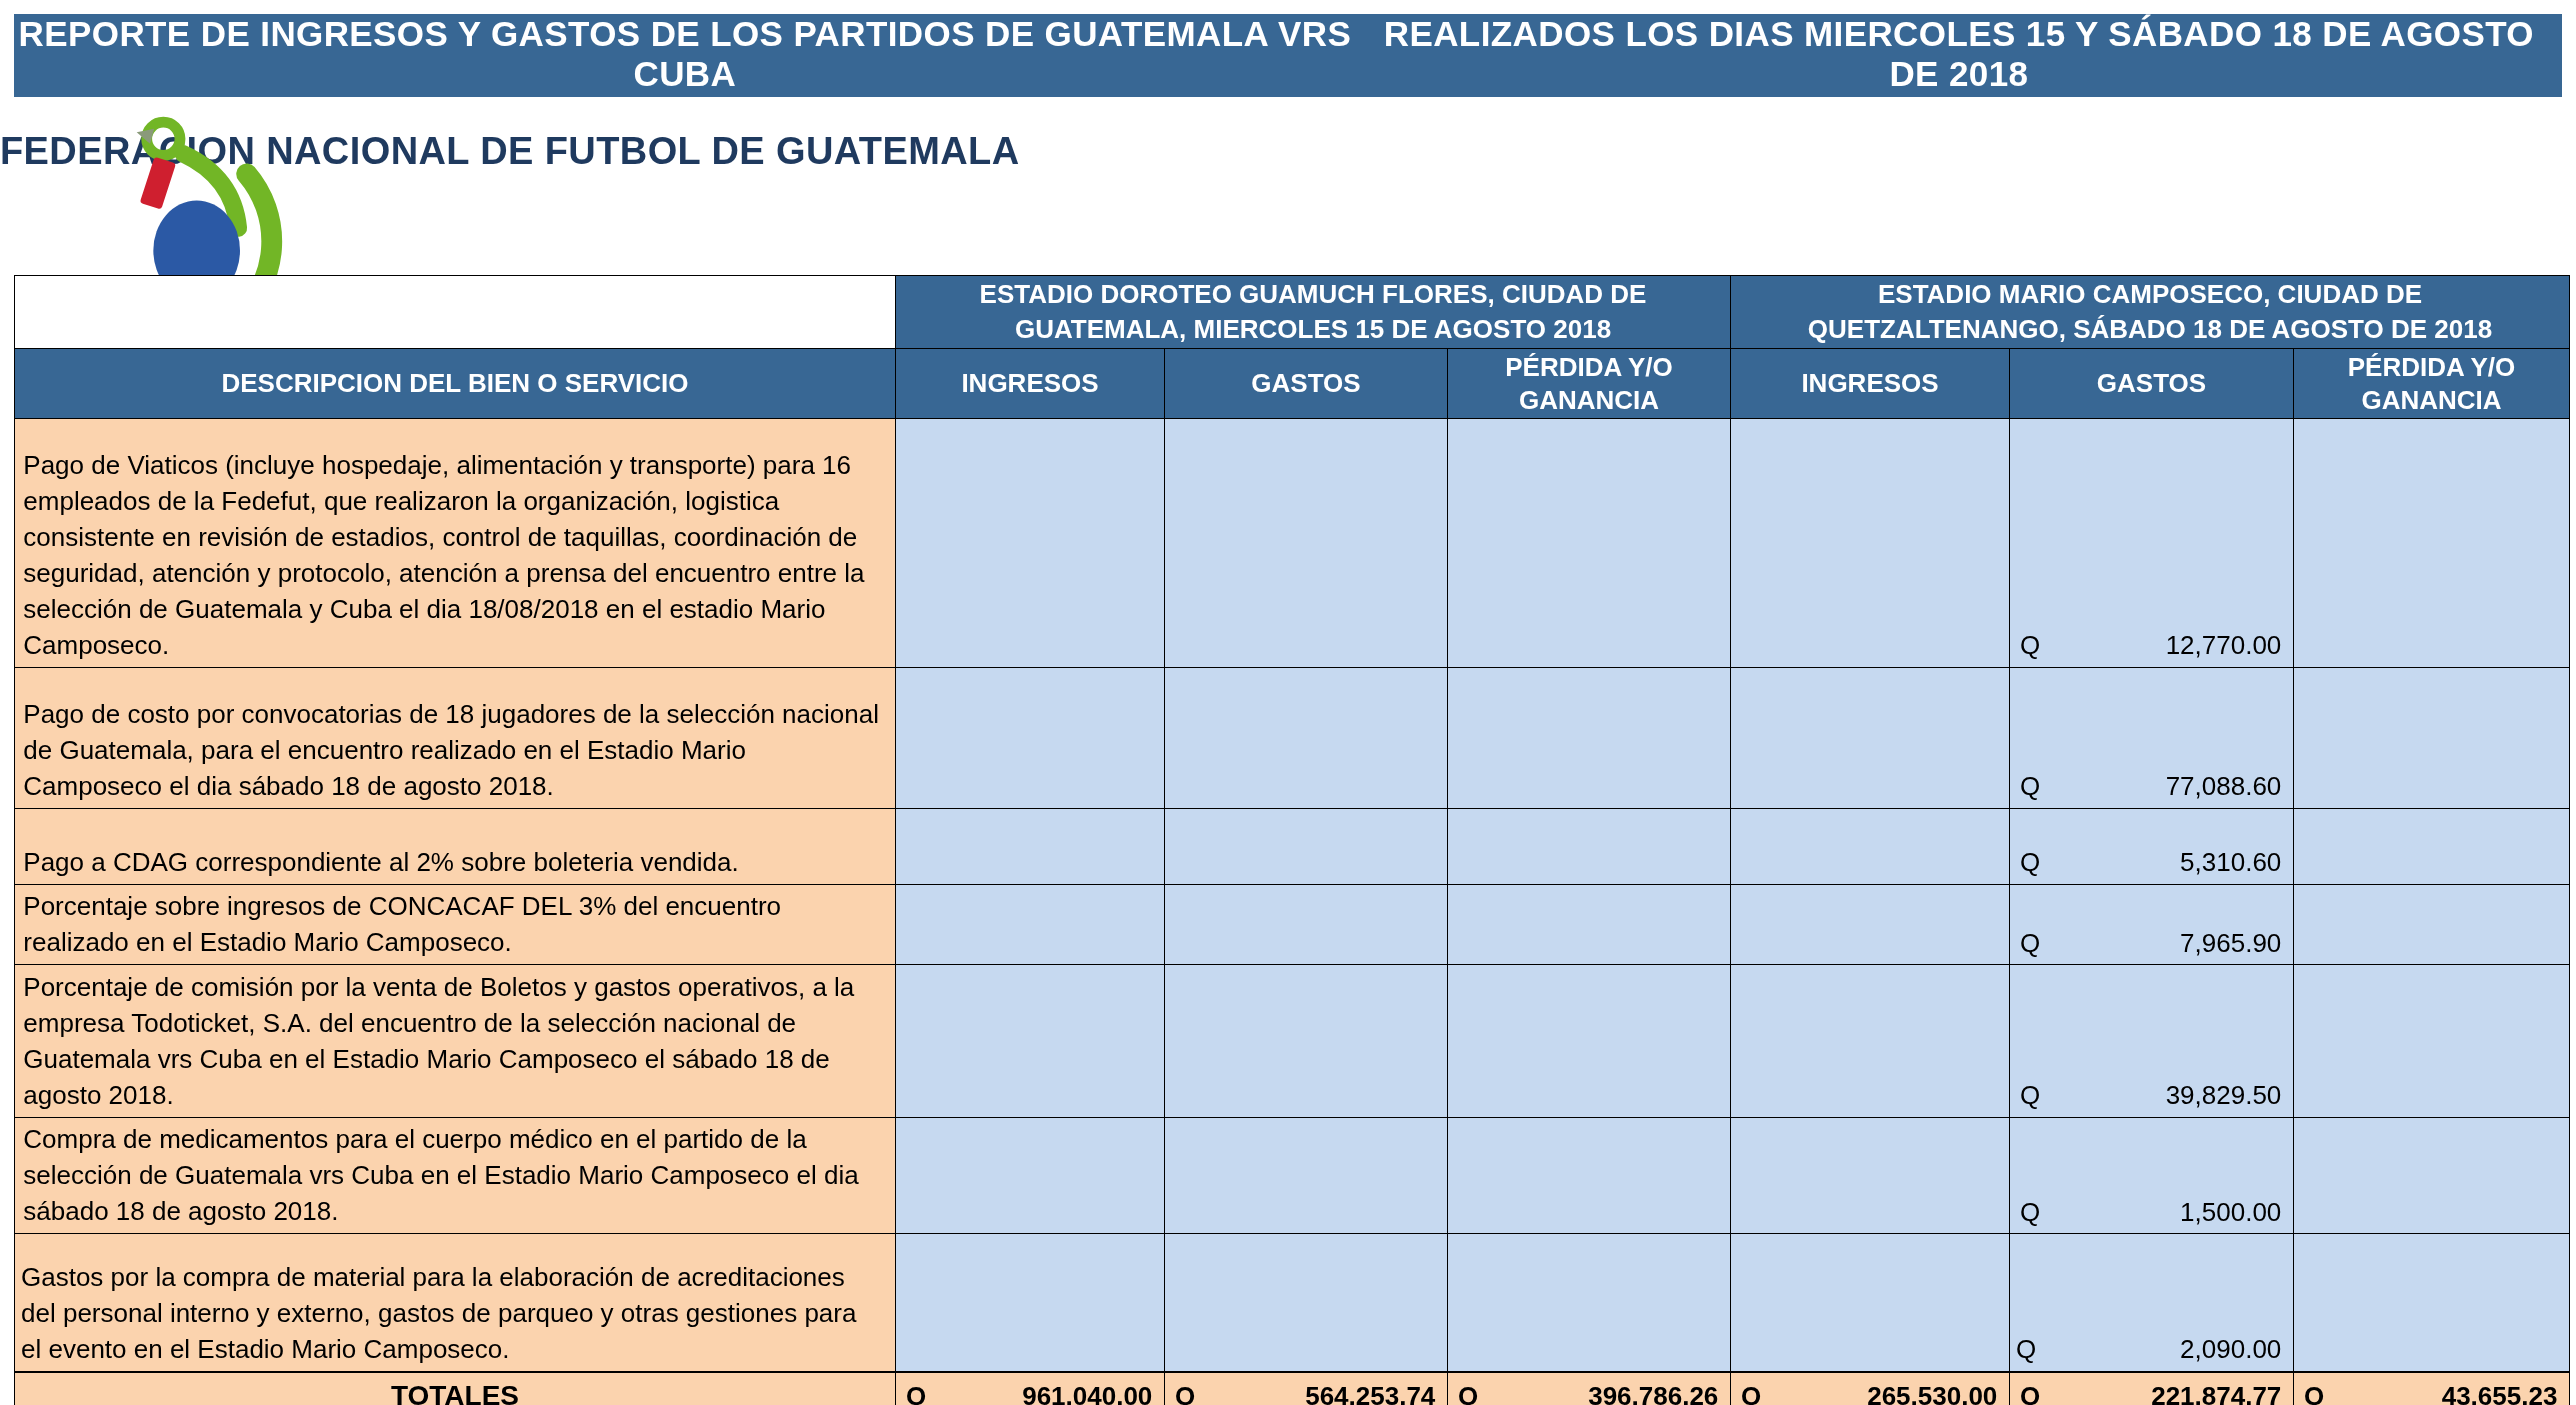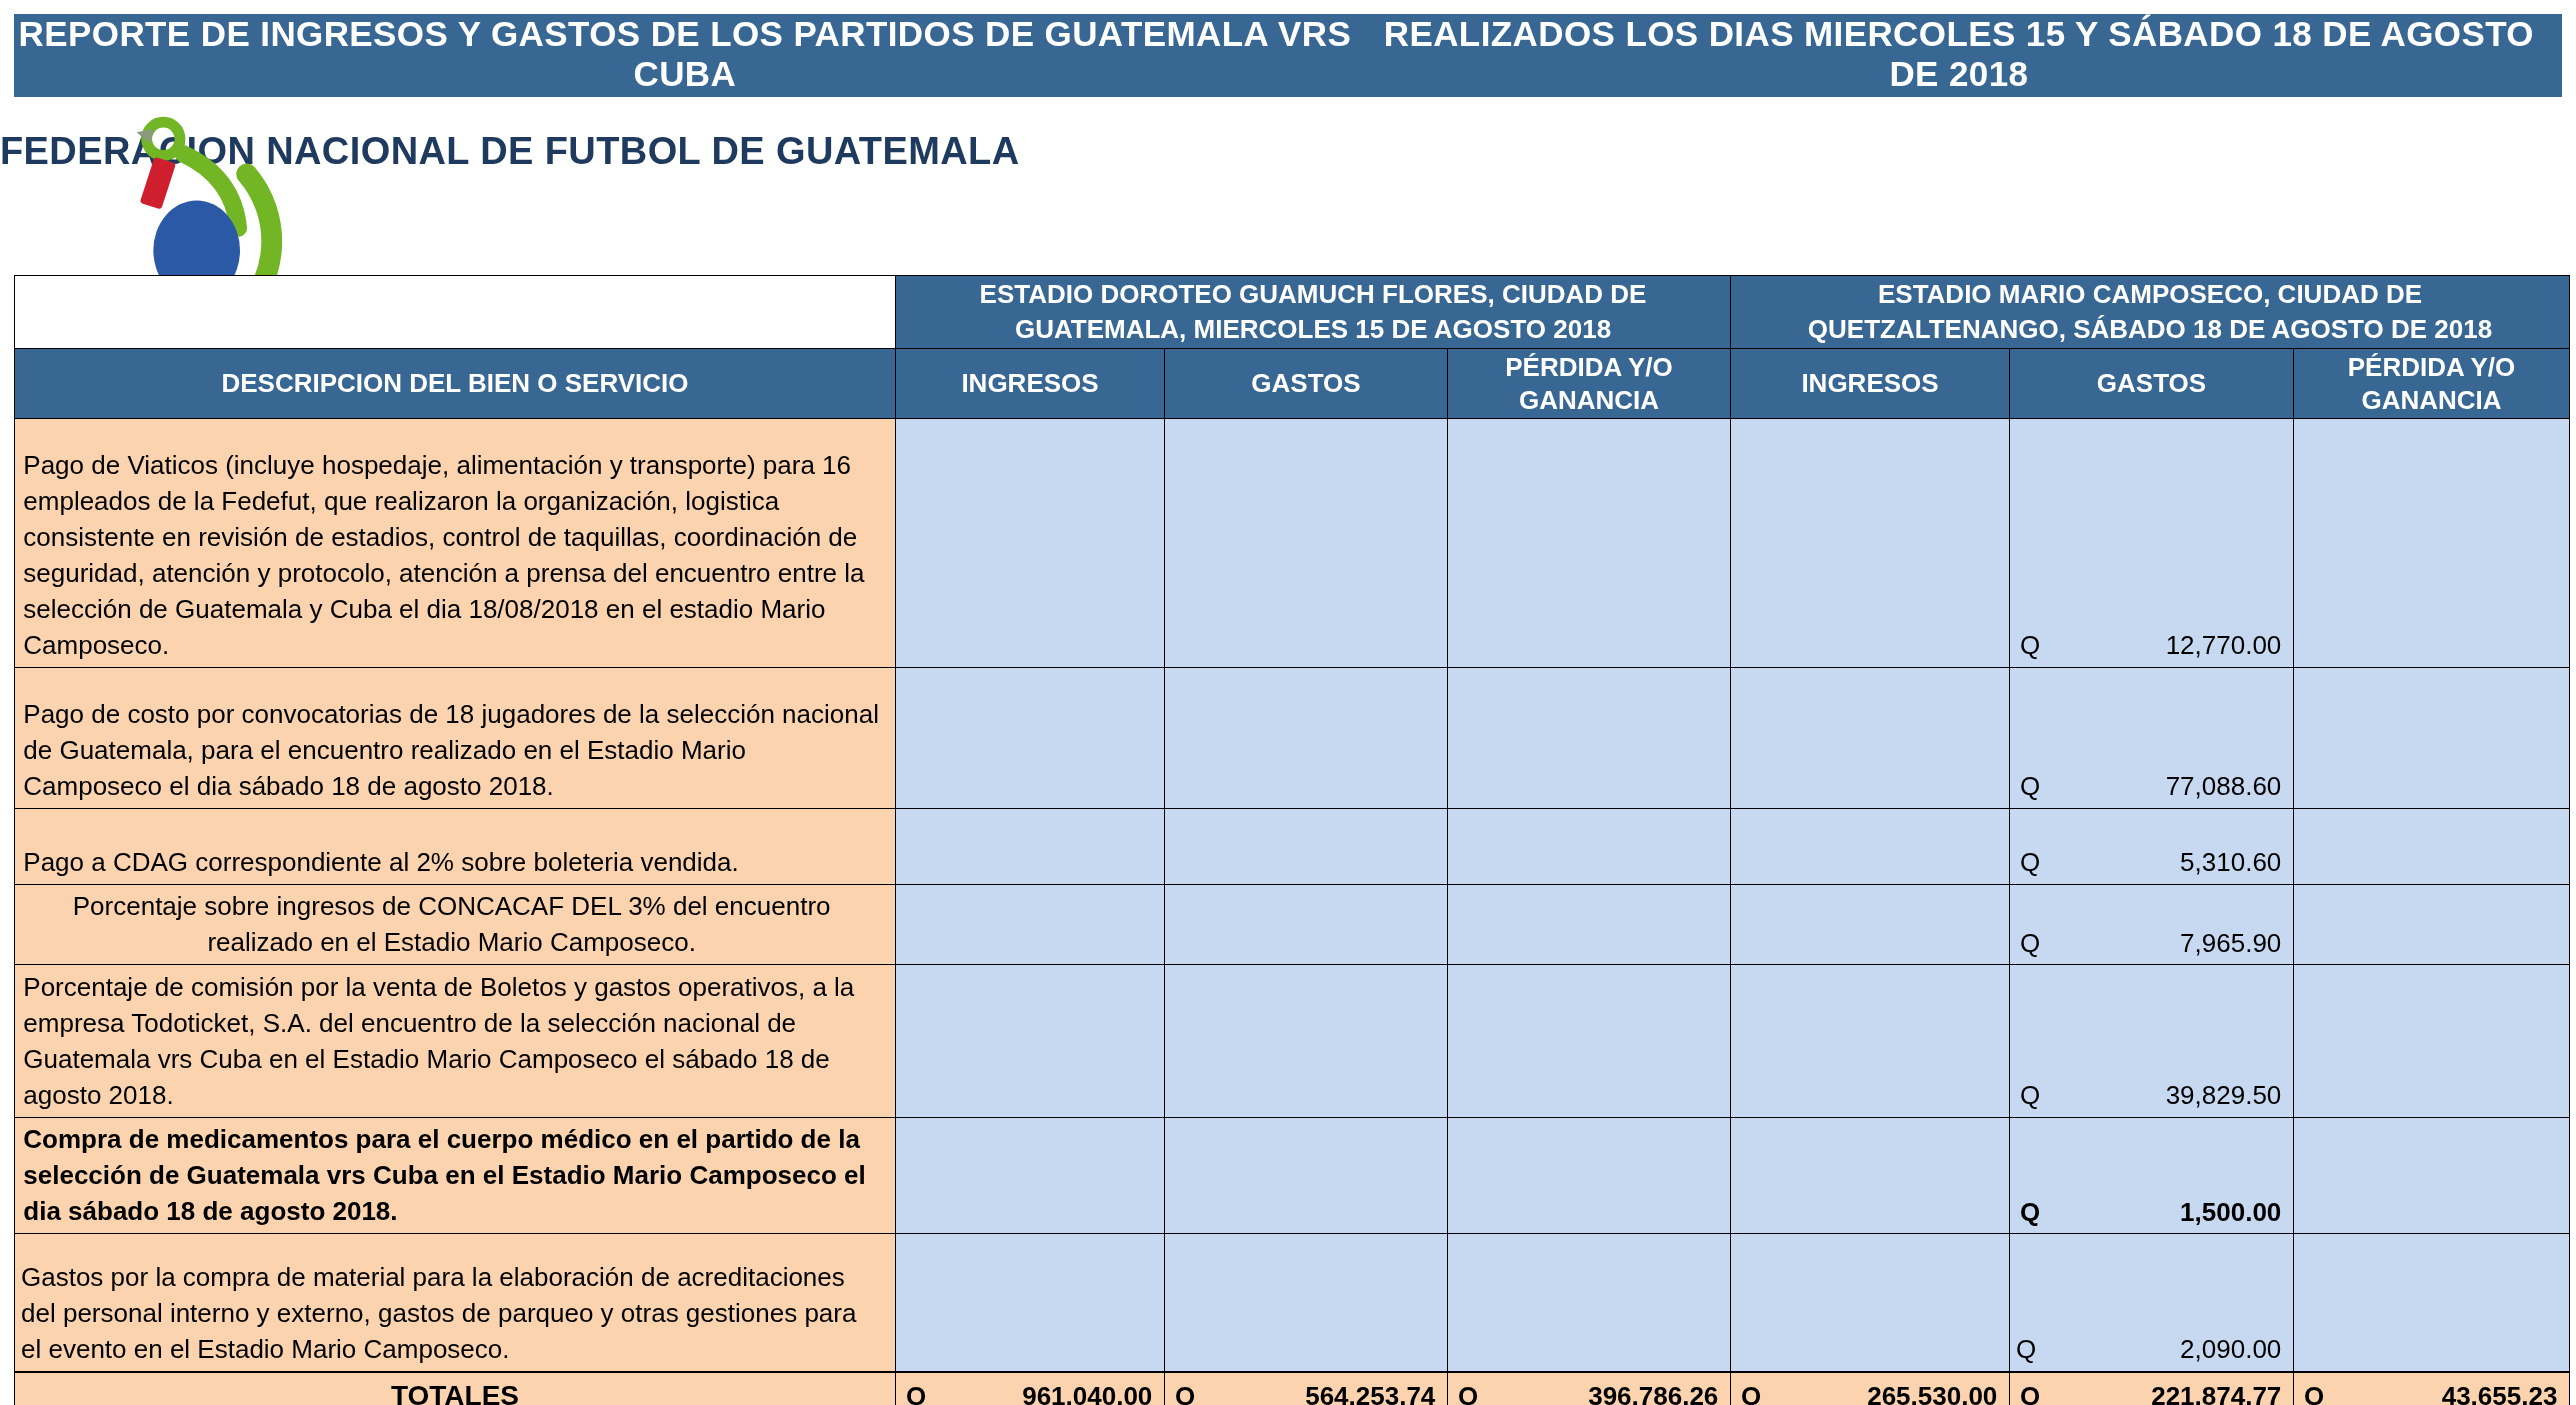--- a/index.html
+++ b/index.html
@@ -55,23 +55,23 @@
   }
   td.num { background:#c6d9f0; vertical-align:bottom; padding:0 11.7px 6.7px 10px; }
   td.num .money {
     display:flex; justify-content:space-between; align-items:flex-end;
     font-size:26px; line-height:30px;
   }
 
   tr.r0 > td { height:249px; }
   tr.r1 > td { height:141px; }
   tr.r2 > td { height:76px; }
-  tr.r3 > td { height:70px;text-align:center; }
+  tr.r3 > td { height:70px; }
   tr.r4 > td { height:142px; }
-  tr.r5 > td { height:106px;font-weight:bold; }
+  tr.r5 > td { height:106px; }
   tr.r6 > td { height:138px;padding-left:6px; }
 
   tr.totals > td {
     background:#fbd3ae; height:48px; vertical-align:middle;
     border-top:2.5px solid #000; border-bottom:3.3px solid #000;
   }
   tr.totals td.label { text-align:center; font-weight:bold; font-size:28px; }
   tr.totals td.num { background:#fbd3ae; padding:0 11.7px 0 10px; }
   tr.totals td.num .money { font-weight:bold; align-items:center; }
 </style>

